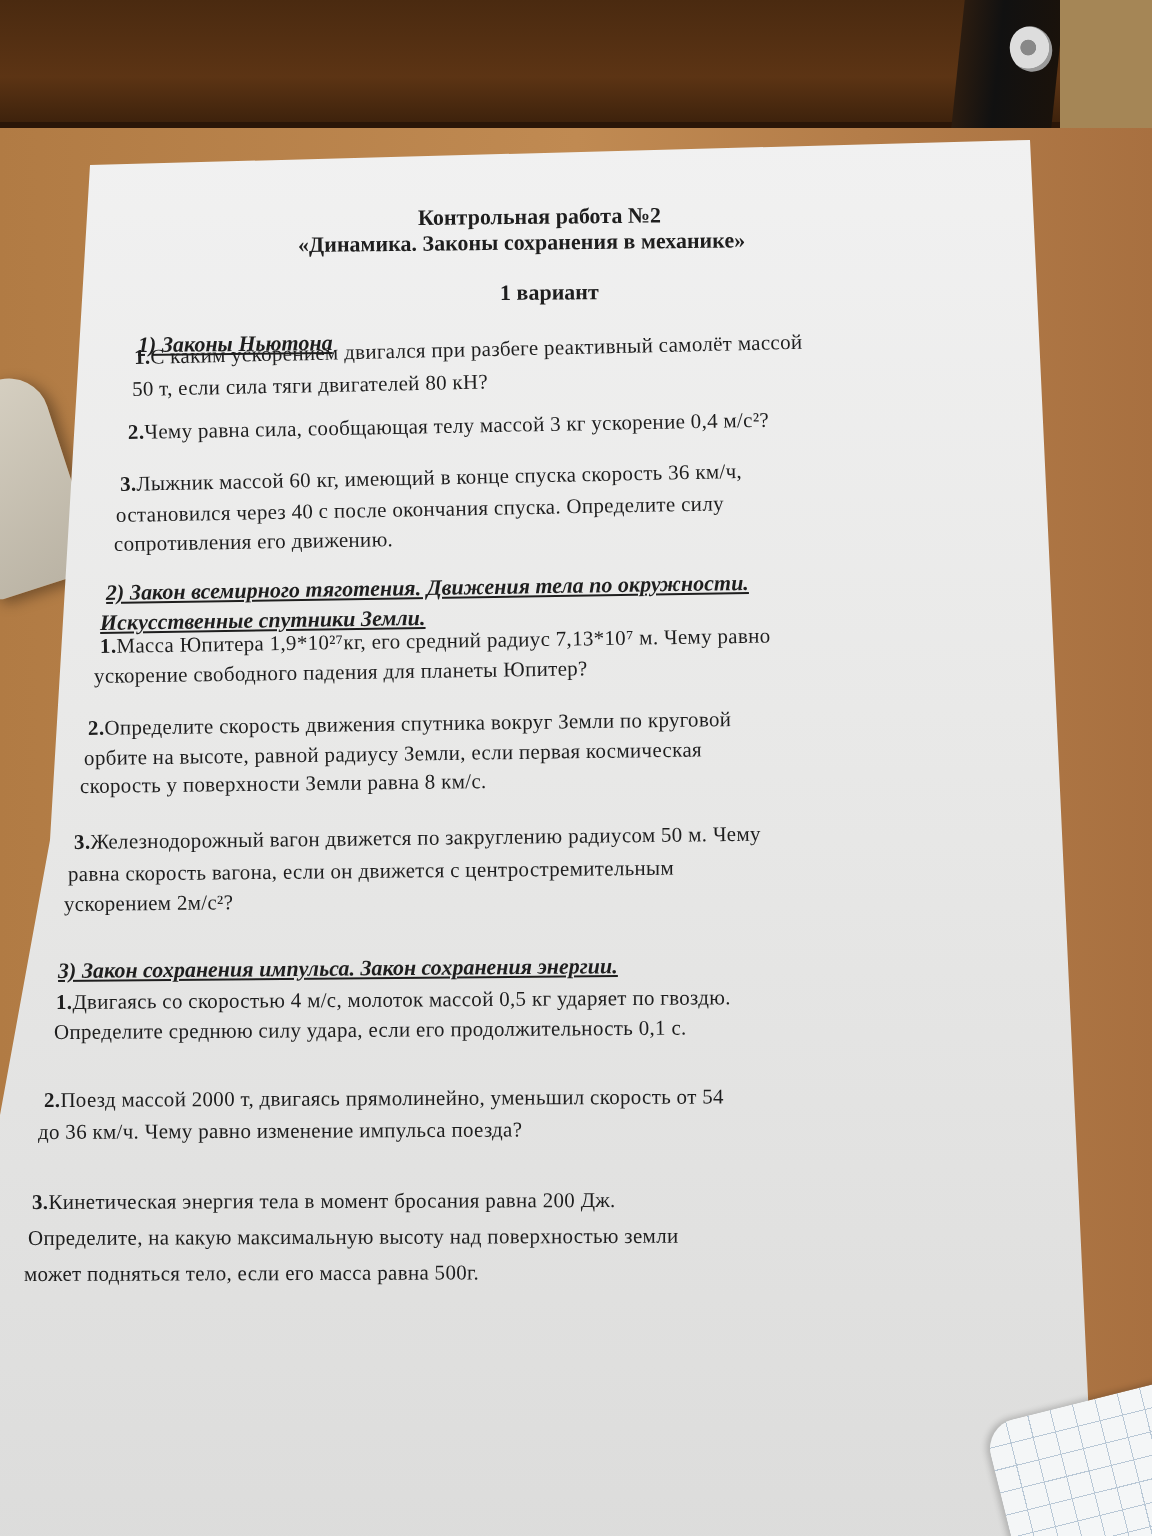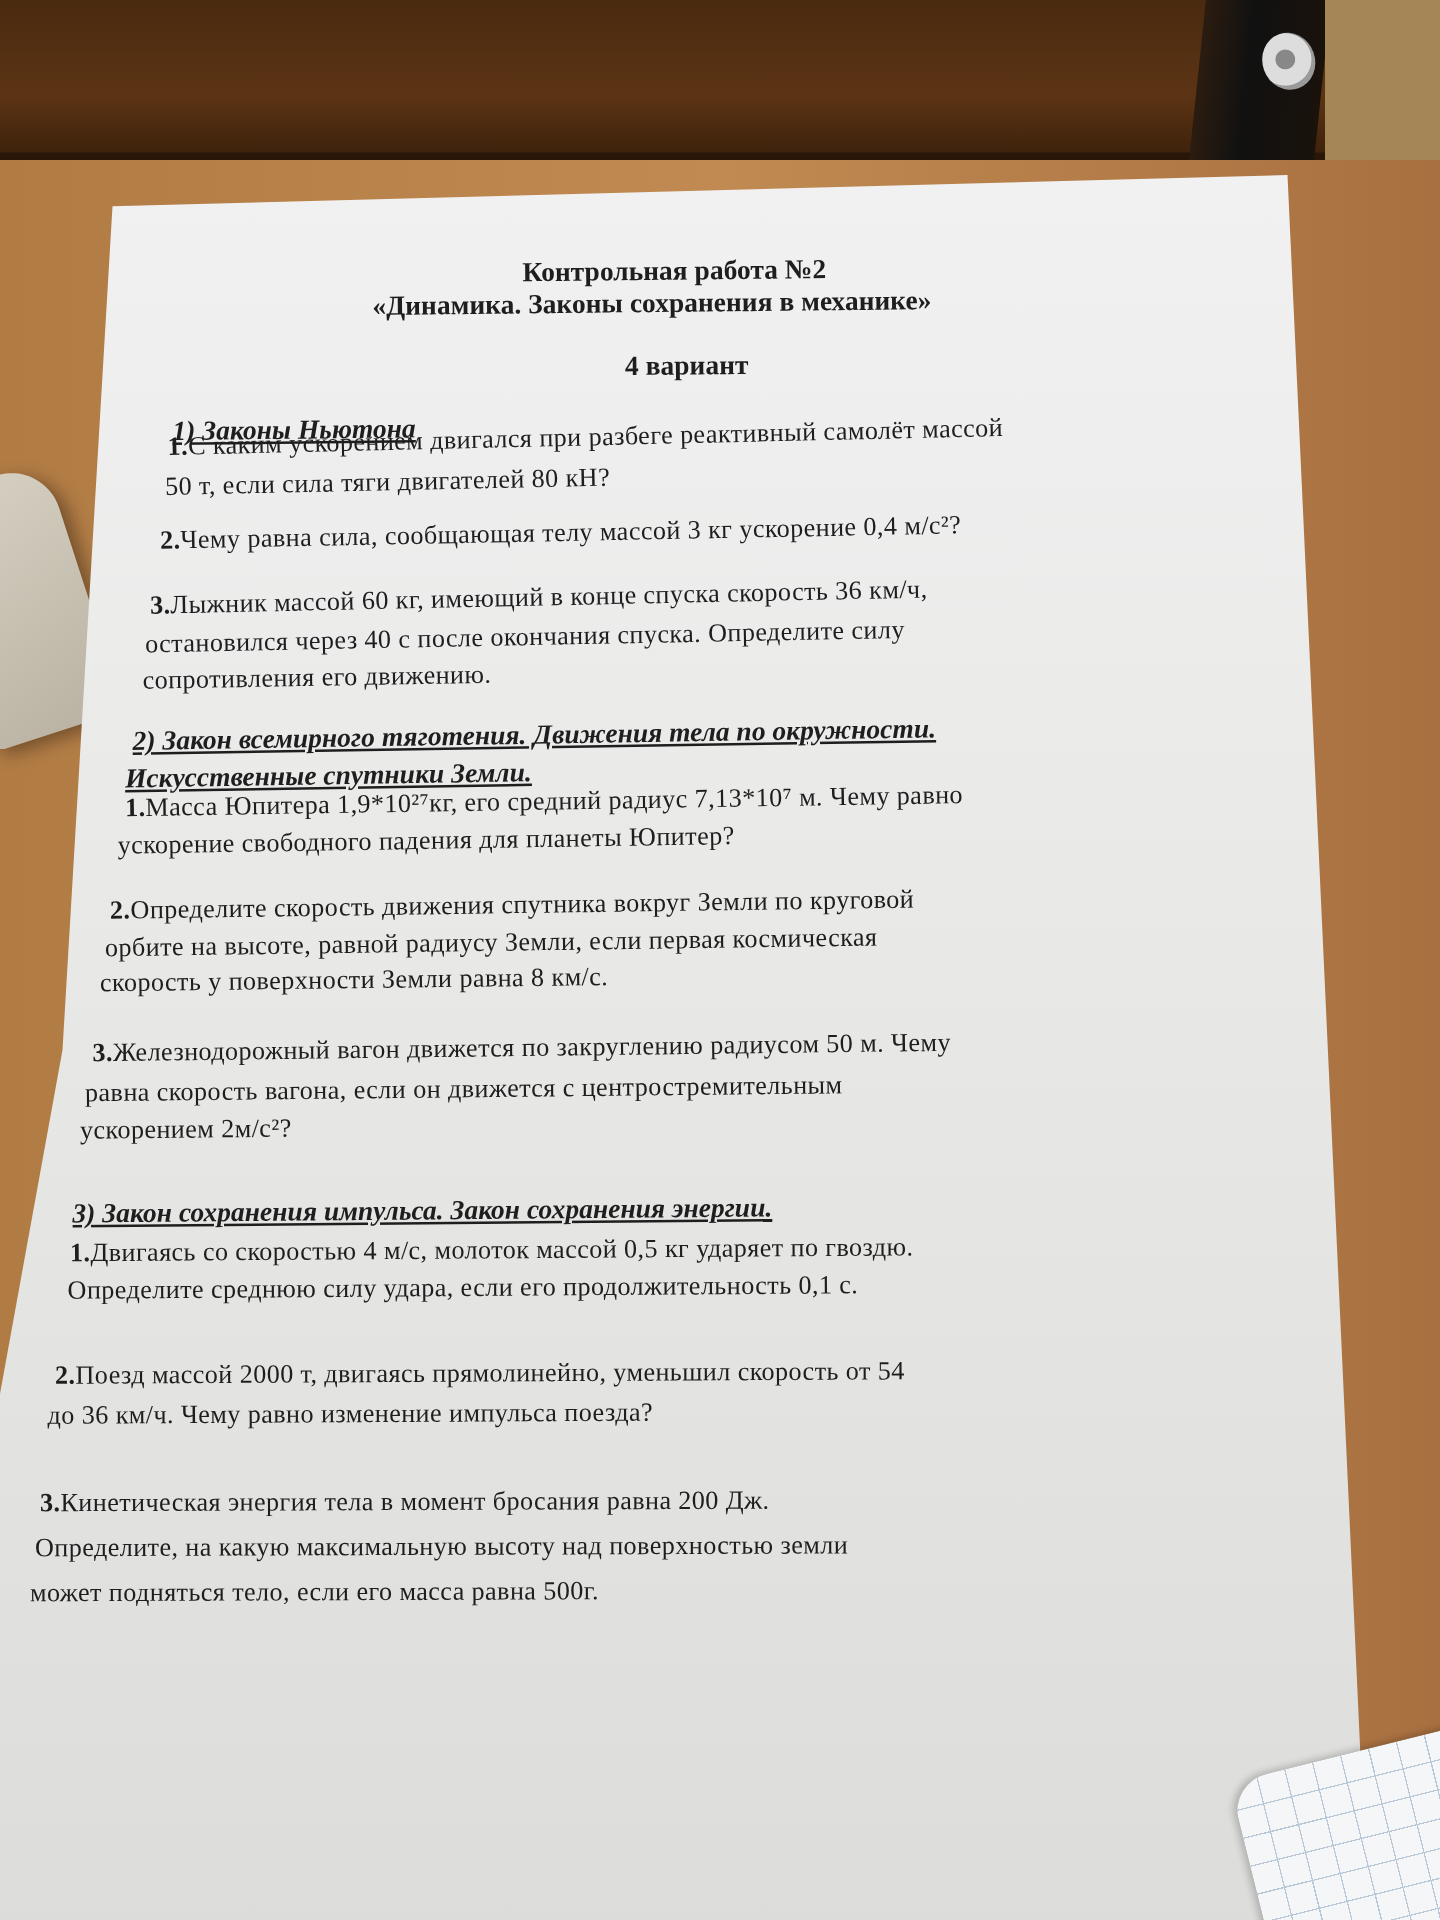--- a/index.html
+++ b/index.html
@@ -66,21 +66,21 @@
 <div class="screw"></div>
 <div class="desk"></div>
 <div class="cloth"></div>
 <div class="paper"></div>
 <div class="notebook"></div>
 
 <div class="doc">
 
   <div class="line title" style="left:418px;top:205px;transform:rotate(-0.6deg);">Контрольная работа №2</div>
   <div class="line title" style="left:298px;top:232px;transform:rotate(-0.6deg);">«Динамика. Законы сохранения в механике»</div>
-  <div class="line title" style="left:500px;top:280px;transform:rotate(-0.5deg);">4 вариант</div>
+  <div class="line title" style="left:500px;top:280px;transform:rotate(-0.5deg);">1 вариант</div>
 
   <div class="line heading" style="left:138px;top:332px;transform:rotate(-0.6deg);">1) Законы Ньютона</div>
 
   <div class="line q" style="left:134px;top:345px;width:888px;transform:rotate(-1.3deg);">
     <span class="num">1.</span><span>С каким ускорением двигался при разбеге реактивный самолёт массой</span>
   </div>
   <div class="line q" style="left:132px;top:377px;transform:rotate(-1.2deg);">50 т, если сила тяги двигателей 80 кН?</div>
 
   <div class="line q" style="left:128px;top:420px;transform:rotate(-1.1deg);">
     <span class="num">2.</span><span>Чему равна сила, сообщающая телу массой 3 кг ускорение 0,4 м/с²?</span>

